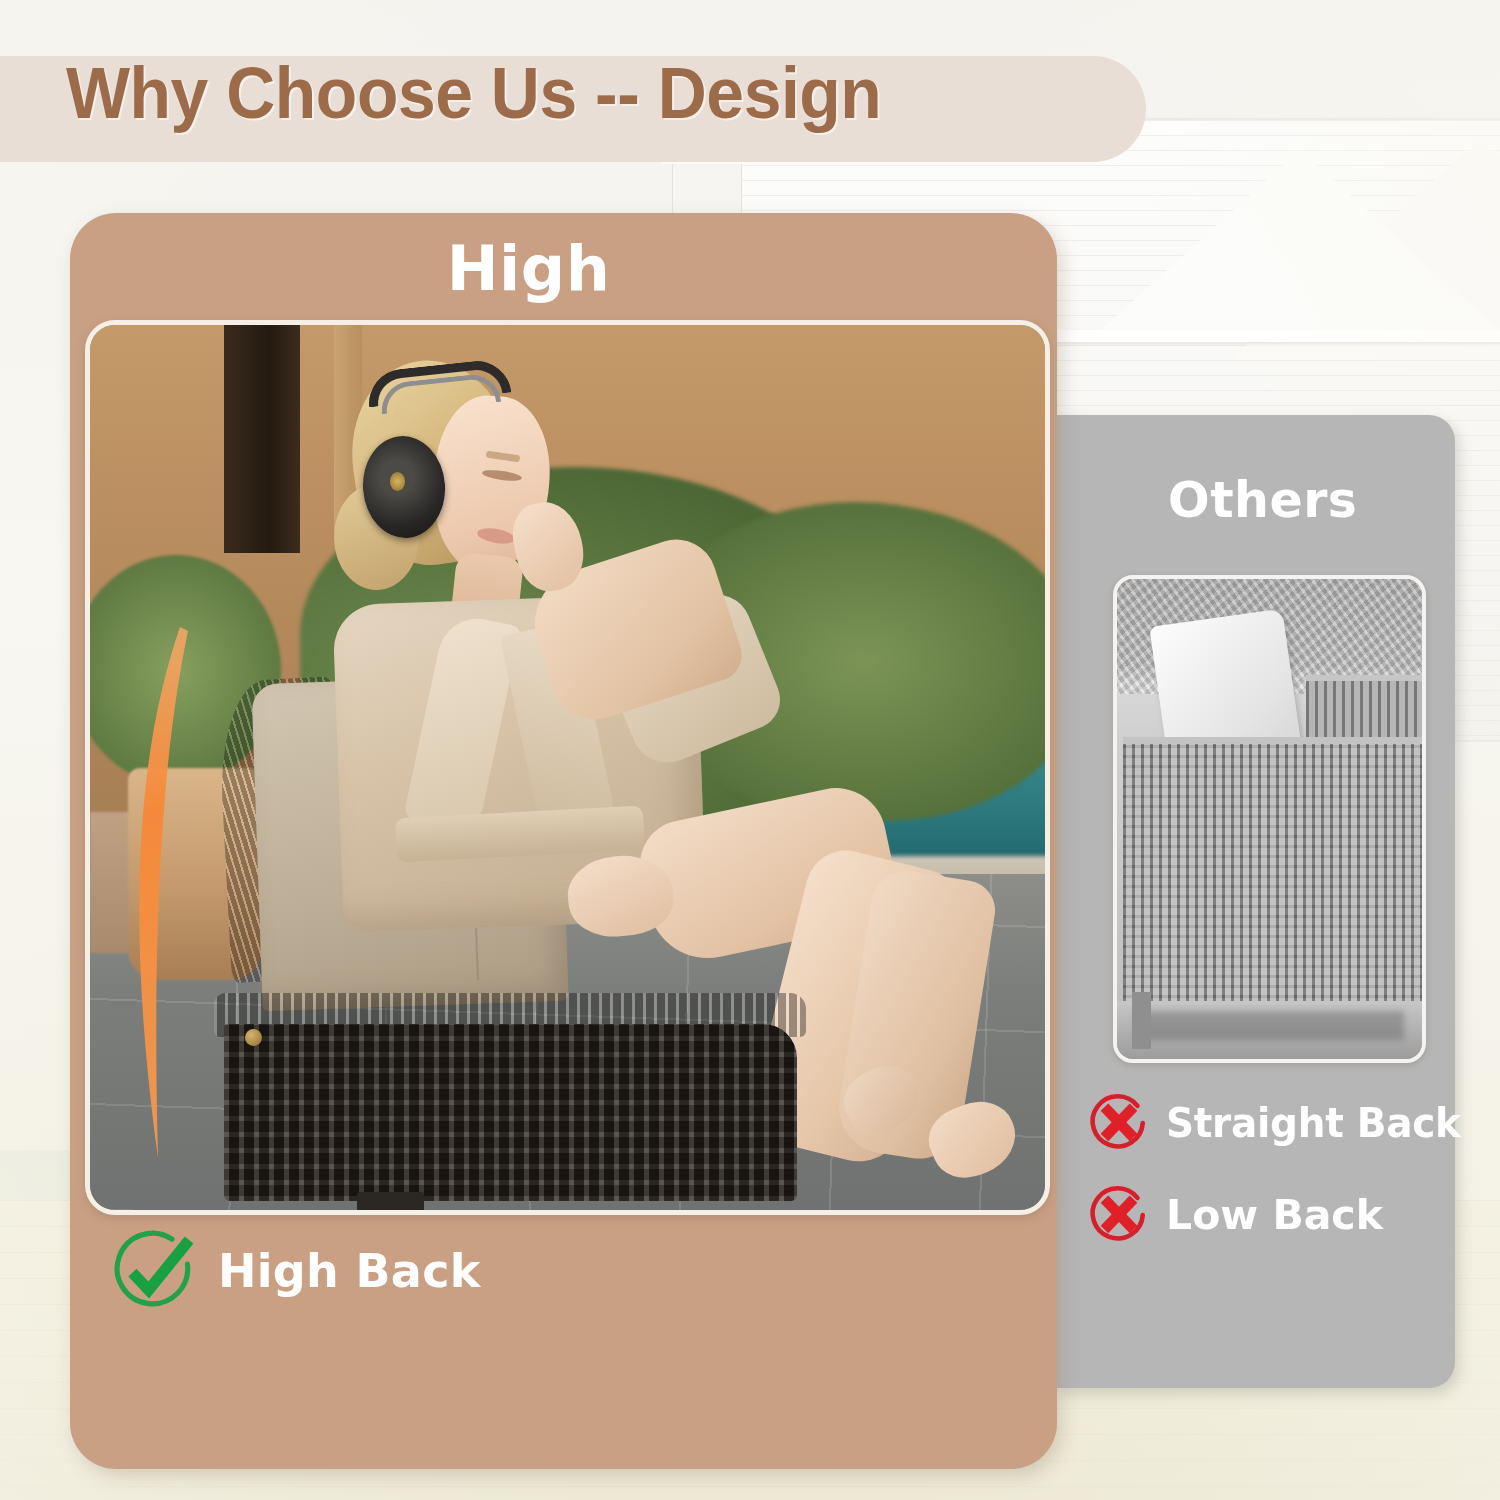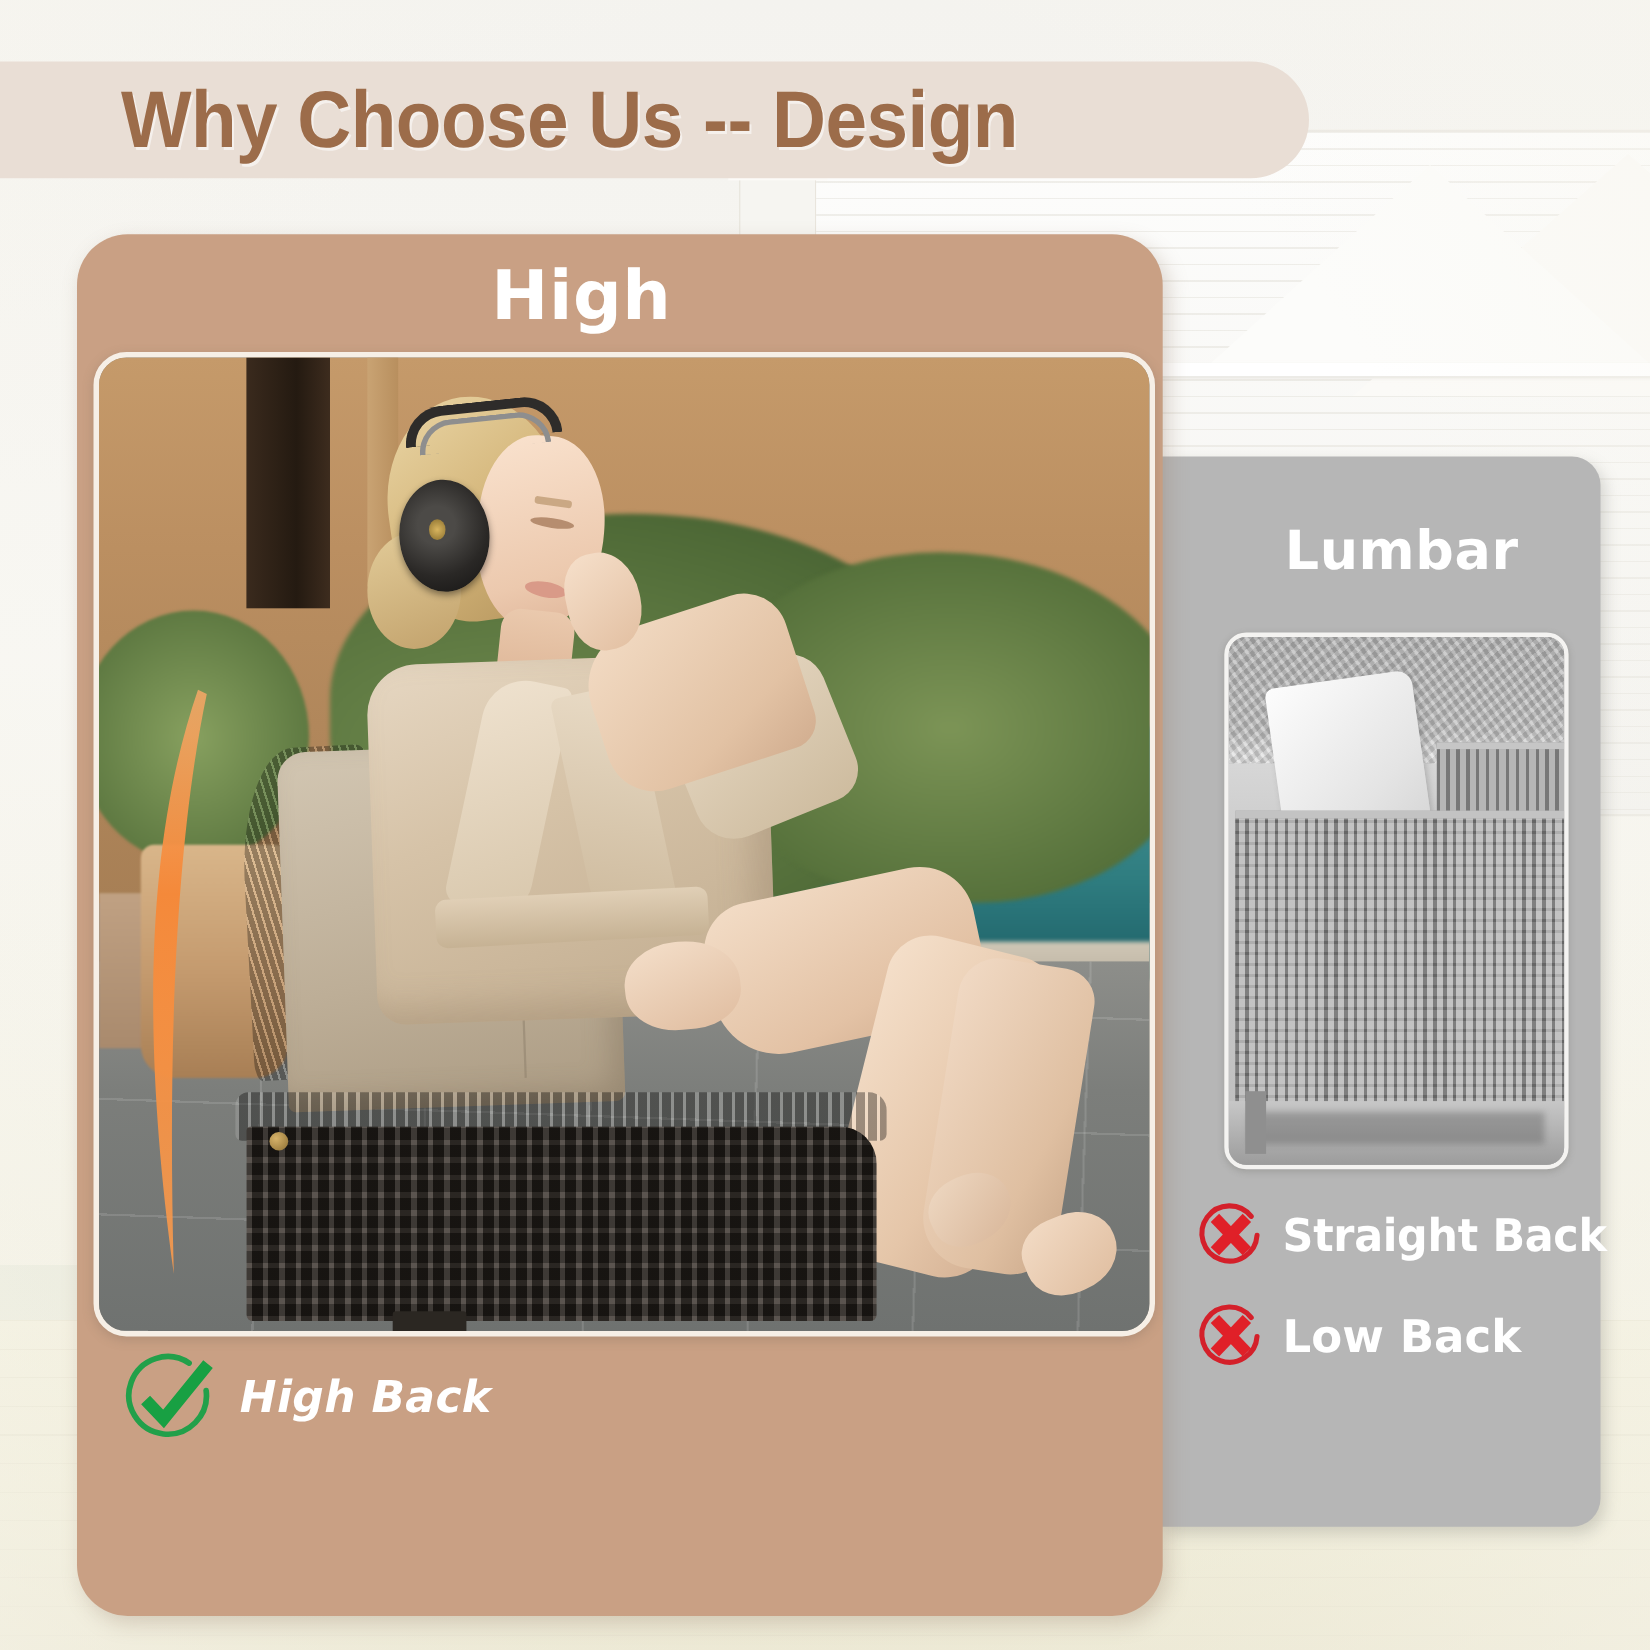--- a/index.html
+++ b/index.html
@@ -33,21 +33,21 @@
   .bg-deck-lines{position:absolute;inset:0;
     background:repeating-linear-gradient(180deg,rgba(225,221,200,.5) 0px,rgba(225,221,200,.5) 1px,transparent 1px,transparent 26px);}
   .bg-lawn{position:absolute;left:0;top:1150px;width:170px;height:250px;
     background:linear-gradient(180deg,#e7e9da,#eceadb);opacity:.8;}
   .bg-vgn{position:absolute;inset:0;background:radial-gradient(ellipse at 50% 45%,rgba(255,255,255,0) 55%,rgba(248,246,238,.55) 100%);}
 
   
   .title-banner{
     position:absolute;left:0;top:56px;width:1146px;height:106px;
     background:#e9ded5;border-radius:0 60px 60px 0;
-    display:flex;align-items:center;padding-left:44px;
+    display:flex;align-items:flex-start;
   }
   .title-text{
     margin-left:66px;font-size:73px;line-height:1;font-weight:700;
     color:#9c6c4a;letter-spacing:-.5px;
     font-family:"Liberation Sans Narrow","Liberation Sans",sans-serif;
     transform:scaleX(.93);transform-origin:left center;
     text-shadow:2px 2px 0 rgba(255,255,255,.55);
     white-space:nowrap;
   }
 
@@ -241,21 +241,21 @@
 
   
   .accent-curve{position:absolute;left:118px;top:625px;width:110px;height:535px;pointer-events:none;}
 
   
   .bullets-ours{position:absolute;left:110px;top:1228px;width:900px;}
   .row{display:flex;align-items:center;margin-bottom:22px;}
   .row .ico{width:86px;height:86px;flex:0 0 86px;margin-right:22px;}
   .row .txt{color:#ffffff;font-weight:700;white-space:nowrap;
     font-family:"DejaVu Sans","Liberation Sans",sans-serif;}
-  .txt-wide{font-size:40px;letter-spacing:.3px;font-style:italic;}
+  .txt-wide{font-size:46px;letter-spacing:.3px;}
   .txt-narrow{font-size:50px;letter-spacing:-.5px;transform:scaleX(.9);transform-origin:left center;
     font-family:"Liberation Sans Narrow","Liberation Sans",sans-serif;}
 
   .bullets-others{position:absolute;left:1086px;top:1090px;width:400px;}
   .row-o{display:flex;align-items:center;margin-bottom:26px;}
   .row-o .ico{width:66px;height:66px;flex:0 0 66px;margin-right:14px;}
   .row-o .txt{color:#ffffff;font-weight:700;white-space:nowrap;font-size:41px;
     font-family:"DejaVu Sans","Liberation Sans",sans-serif;}
   .txt-o-narrow{transform:scaleX(.95);transform-origin:left center;letter-spacing:-.3px;}
 </style>
@@ -279,21 +279,21 @@
       <div class="bg-deck-lines"></div>
     </div>
     <div class="bg-vgn"></div>
   </div>
 
   <div class="title-banner">
     <div class="title-text">Why Choose Us -- Design</div>
   </div>
 
   <div class="others-panel"></div>
-  <div class="others-title">Lumbar</div>
+  <div class="others-title">Others</div>
 
   <div class="others-photo">
     <div class="op-wallbg"></div>
     <div class="op-stucco"></div>
     <div class="op-sofa-arm"></div>
     <div class="op-pillow"></div>
     <div class="op-sofa"></div>
     <div class="op-ground"></div>
     <div class="op-shadow"></div>
     <div class="op-leg"></div>

